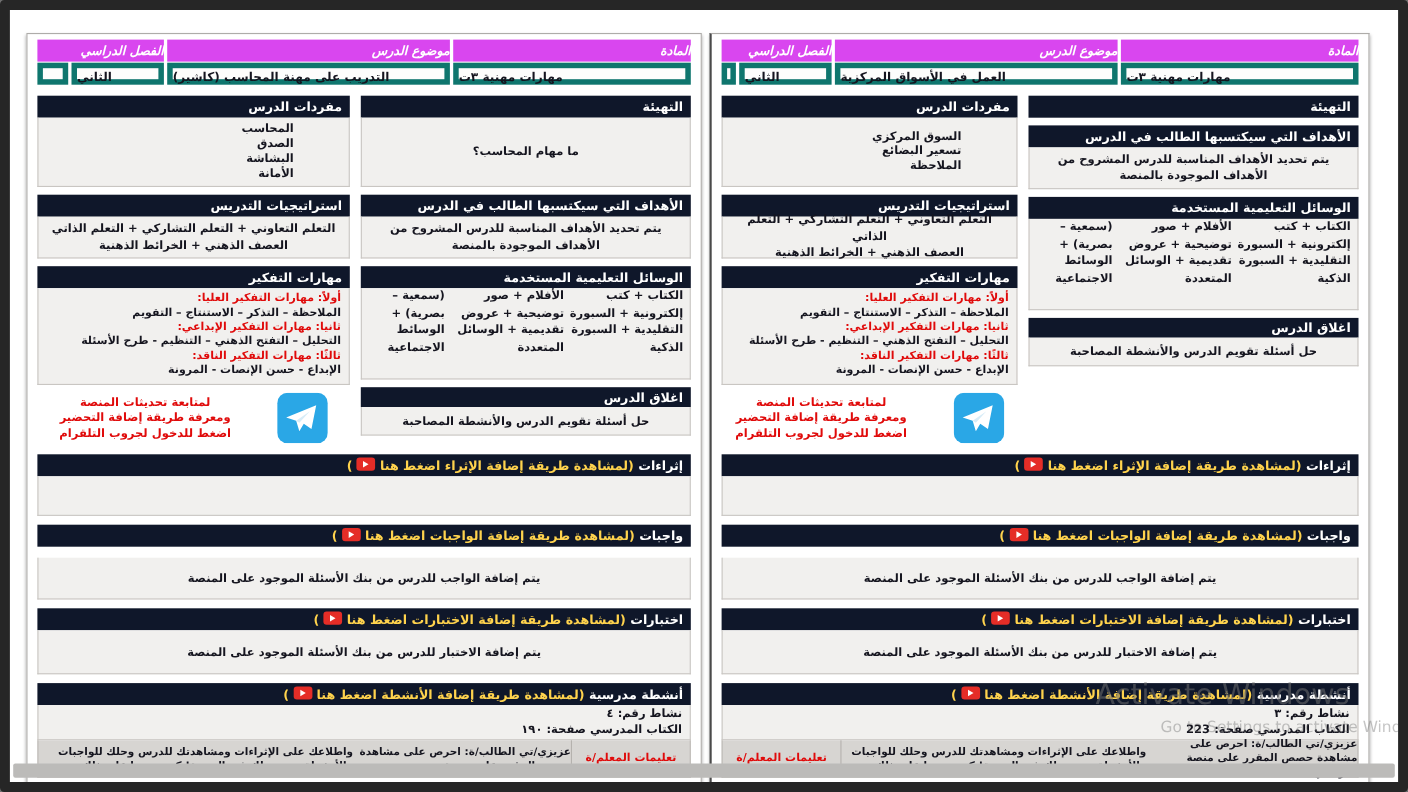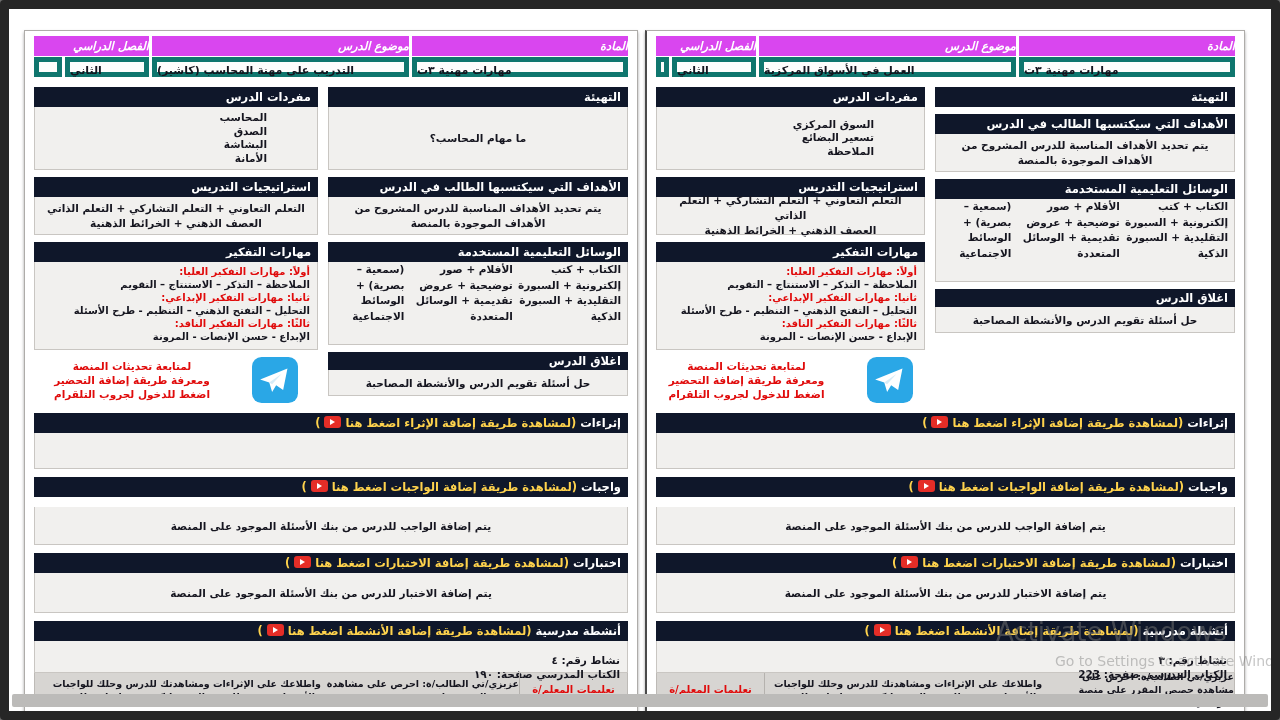--- a/index.html
+++ b/index.html
@@ -55,21 +55,21 @@
   .wt { color:#fff; margin-left:4px; }
   .ws { color:#FFD34D; }
   .play { display:inline-block; width:17px; height:12px; background:#e52d27; border-radius:3px;
           position:relative; vertical-align:-1px; margin:0 4px; }
   .play::after { content:""; position:absolute; left:6px; top:3px;
                  border-left:5px solid #fff; border-top:3px solid transparent;
                  border-bottom:3px solid transparent; }
   .b-enrich { height:36px; }
   .b-hw { height:38px; display:flex; align-items:center; justify-content:center;margin-top:10px; }
   .b-test { height:40px; display:flex; align-items:center; justify-content:center; }
-  .b-act { height:32px; padding:12px 7px 0; text-align:right; line-height:14px; font-size:10.5px; }
+  .b-act { height:32px; padding:1px 7px 0; text-align:right; line-height:14px; font-size:10.5px; }
   .instr { display:flex; height:34px; background:#d7d5d2; border:1px solid #bdbab6;
            border-top:none; font-size:9.5px; font-weight:bold; }
   .instr .lbl { width:108px; color:#e00b0b; display:flex; align-items:center;
                 justify-content:center; font-size:10px; }
   .lbl-r { border-left:1px solid #b5b2ae; }
   .lbl-l { border-right:1px solid #b5b2ae; }
   .instr .txt { flex:1; display:flex; flex-direction:row; align-items:center;
                 justify-content:center; line-height:13px; }
 
   

